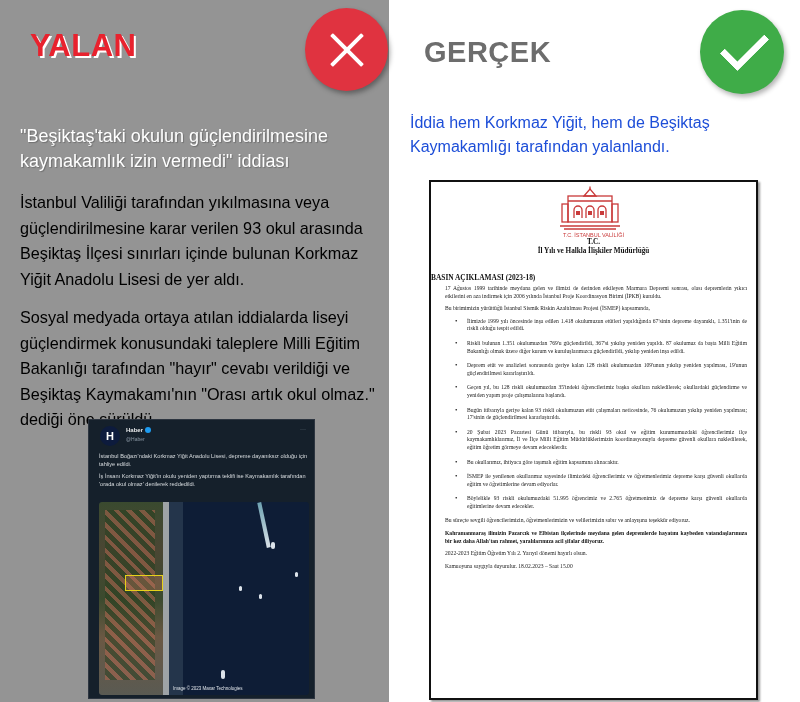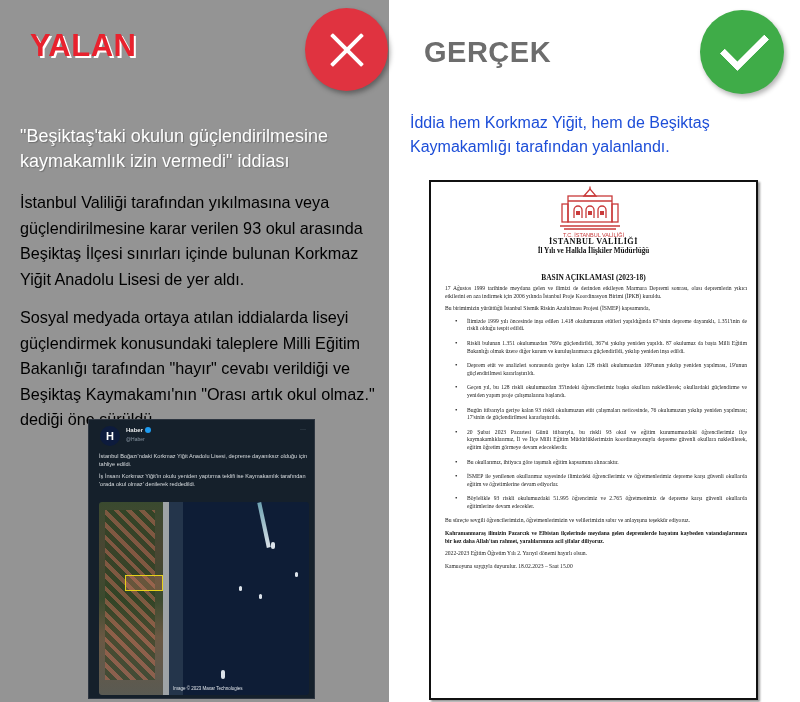--- a/index.html
+++ b/index.html
@@ -51,21 +51,21 @@
   .icon-check::after { content: ""; position: absolute; left: 22px; top: 24px; width: 38px; height: 18px; border-left: 7px solid #fff; border-bottom: 7px solid #fff;
     transform: rotate(-45deg); border-radius: 1px; }
   .verdict-text { position: absolute; left: 410px; top: 111px; width: 380px; font-size: 16px; line-height: 24px; color: #1d4ed8; }
 
   
   .doc { position: absolute; left: 429px; top: 180px; width: 329px; height: 520px; background: #fff; border: 2px solid #111;
     box-shadow: 2px 2px 2px rgba(0,0,0,0.4); font-family: "Liberation Serif", serif; color: #222; }
   .doc-logo { position: absolute; left: 127px; top: 4px; width: 64px; height: 44px; }
   .doc-logo-label { position: absolute; left: 0; top: 50px; width: 100%; text-align: center; font-size: 5.5px; color: #c93a3a; font-family: "Liberation Sans", sans-serif; }
   .doc-head { position: absolute; left: 0; top: 56px; width: 100%; text-align: center; font-weight: bold; font-size: 7.2px; line-height: 8.8px; color: #111; }
-  .doc-title { position: absolute; left: 0; top: 91px; width: 100%; text-align: center; font-weight: bold; font-size: 7.4px; color: #111; }
+  .doc-title { position: absolute; left: 0; top: 91px; width: 100%; font-weight: bold; font-size: 7.4px; color: #111; }
   .doc-body { position: absolute; left: 14px; top: 103px; width: 302px; font-size: 5.6px; line-height: 7.6px; text-align: justify; color: #222; }
   .doc-body p { margin-bottom: 5px; }
   .doc-body ul { list-style: none; padding-left: 22px; margin-bottom: 6px; }
   .doc-body li { position: relative; margin-bottom: 7px; }
   .doc-body li::before { content: "•"; position: absolute; left: -12px; top: 0; font-size: 7px; }
   .doc-bold { font-weight: bold; color: #111; }
 </style>
 </head>
 <body>
 
@@ -129,21 +129,21 @@
     </g>
     <g fill="#c93a3a">
       <rect x="18" y="25" width="4" height="4"></rect>
       <rect x="30" y="25" width="4" height="4"></rect>
       <rect x="42" y="25" width="4" height="4"></rect>
     </g>
   </svg>
   <div class="doc-logo-label">T.C. İSTANBUL VALİLİĞİ</div>
 
   <div class="doc-head">
-    <div style="font-size:8.2px;letter-spacing:0.5px;">İSTANBUL VALİLİĞİ</div>
+    <div>T.C.</div>
     <div>İl Yılı ve Halkla İlişkiler Müdürlüğü</div>
   </div>
 
   <div class="doc-title">BASIN AÇIKLAMASI (2023-18)</div>
 
   <div class="doc-body">
     <p>17 Ağustos 1999 tarihinde meydana gelen ve ilimizi de derinden etkileyen Marmara Depremi sonrası, olası depremlerin yıkıcı etkilerini en aza indirmek için 2006 yılında İstanbul Proje Koordinasyon Birimi (İPKB) kuruldu.</p>
     <p>Bu birimimizin yürüttüğü İstanbul Sismik Riskin Azaltılması Projesi (İSMEP) kapsamında,</p>
     <ul>
       <li>İlimizde 1999 yılı öncesinde inşa edilen 1.418 okulumuzun etütleri yapıldığında 67'sinin depreme dayanıklı, 1.351'inin de riskli olduğu tespit edildi.</li>

